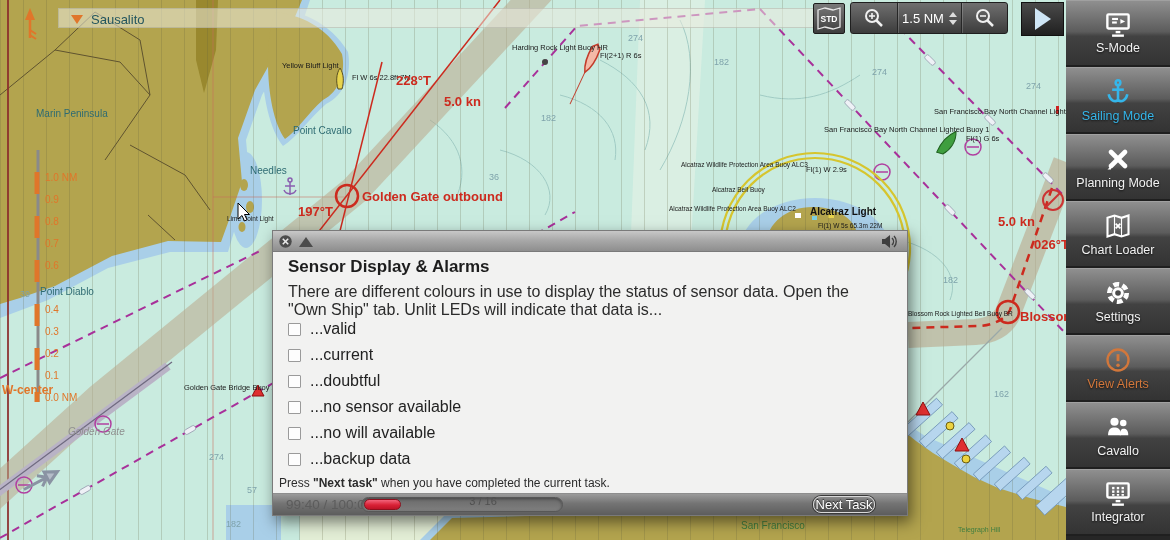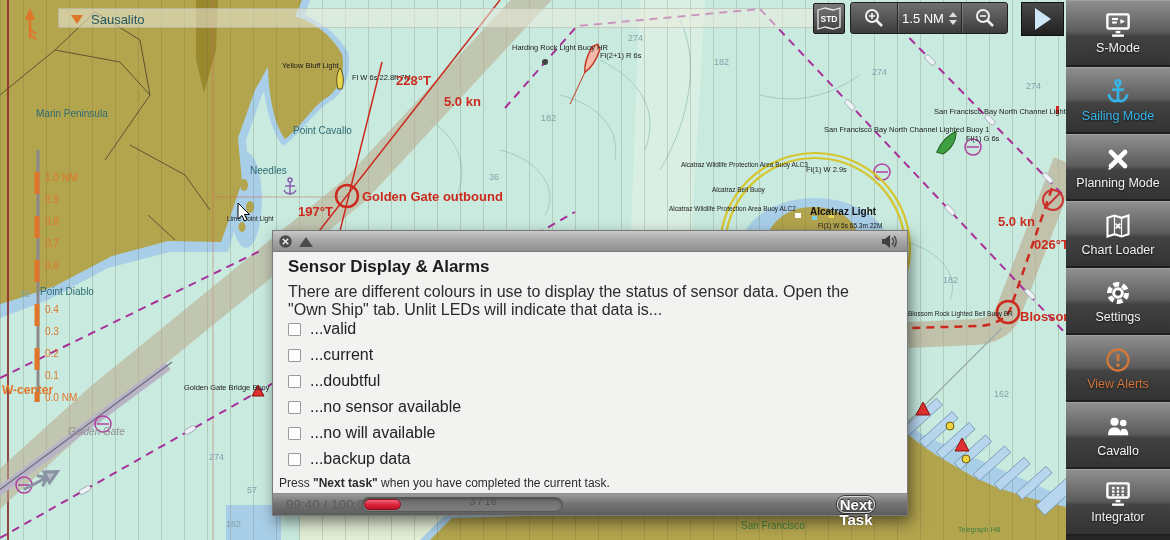--- a/index.html
+++ b/index.html
@@ -69,23 +69,23 @@
   .dlg-footer{position:absolute;left:0;right:0;bottom:0;height:22px;
     background:linear-gradient(#9b9b9b,#747474 45%,#5d5d5d);border-top:1px solid #8e8e8e;}
   .ftr-time{position:absolute;left:13px;top:3px;font-size:13.5px;color:#5c5c5c;}
   .ftr-track{position:absolute;left:88px;top:3px;width:202px;height:15px;border-radius:8px;
     background:linear-gradient(#6a6a6a,#7f7f7f);border:1px solid #575757;
     box-shadow:inset 0 1px 3px rgba(0,0,0,.35);}
   .ftr-fill{position:absolute;left:2px;top:1px;width:37px;height:11px;border-radius:6px;
     background:linear-gradient(#f2647b,#d92136 55%,#bd1326);border:1px solid #8f0f1d;}
   .ftr-ptext{position:absolute;left:150px;top:0;width:120px;text-align:center;
     font-size:11px;color:#4f4f4f;line-height:15px;}
-  .next-btn{position:absolute;right:32px;top:2px;width:38px;height:17px;border-radius:8px;
+  .next-btn{position:absolute;right:32px;top:2px;width:62px;height:17px;border-radius:8px;
     background:linear-gradient(#8d8d8d,#606060 50%,#4a4a4a);border:1px solid #d9d9d9;
-    box-shadow:0 0 0 1px #3a3a3a;color:#fff;font-size:15px;font-weight:bold;
+    box-shadow:0 0 0 1px #3a3a3a;color:#fff;font-size:13px;font-weight:normal;
     text-align:center;line-height:15px;text-shadow:0 -1px 1px #222;}
 
   
   .sidebar{position:absolute;left:1066px;top:0;width:104px;height:540px;background:#262626;}
   .side-btn{position:relative;width:104px;height:67px;
     background:linear-gradient(#8f8f8f,#5c5c5c 48%,#424242 55%,#333333);
     border-bottom:2px solid #1f1f1f;border-top:1px solid #a0a0a0;
     display:flex;flex-direction:column;align-items:center;justify-content:center;gap:3px;}
   .side-lbl{font-size:12.5px;color:#f2f2f2;text-shadow:0 1px 2px #111;}
   .side-btn.cyan .side-lbl{color:#35b6ea;}

